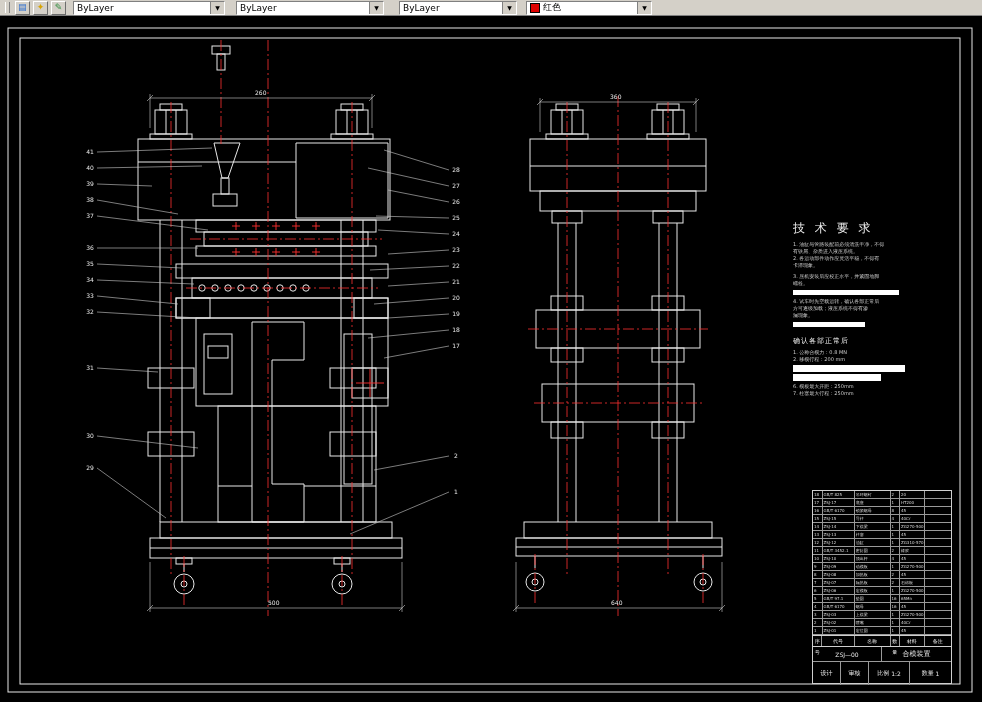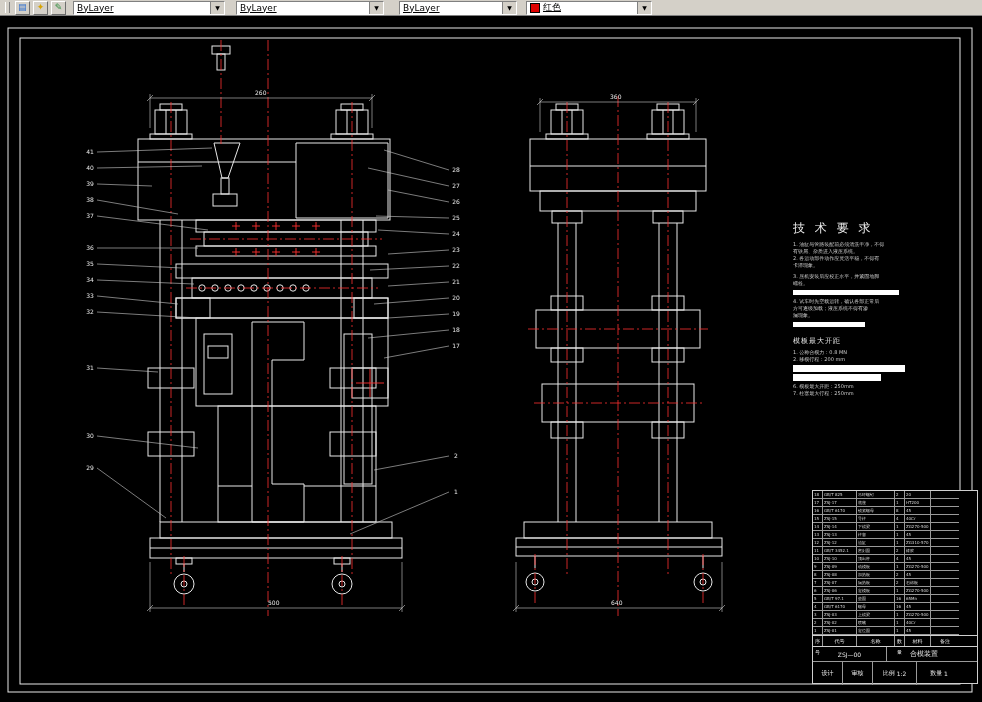--- a/index.html
+++ b/index.html
@@ -6,21 +6,21 @@
   .app{position:relative;width:982px;height:702px;background:#000;overflow:hidden;
        font-family:"DejaVu Sans","Liberation Sans",sans-serif;}
   
   .toolbar{position:absolute;left:0;top:0;width:982px;height:16px;background:#d4d0c8;
            border-bottom:1px solid #7f7f7f;display:flex;align-items:center;gap:3px;padding:0 3px;box-sizing:border-box;}
   .grip{width:3px;height:11px;border-left:1px solid #fff;border-right:1px solid #808080;margin:0 2px;}
   .tb-btn{width:15px;height:14px;background:#d4d0c8;border:1px solid;border-color:#fff #6d6d6d #6d6d6d #fff;
           display:flex;align-items:center;justify-content:center;font-size:9px;line-height:1;padding:0;cursor:pointer;}
   .combo{height:14px;background:#fff;border:1px solid;border-color:#808080 #fff #fff #808080;
          display:flex;align-items:center;font-size:9px;color:#000;box-sizing:border-box;}
-  .combo .ctext{flex:1;padding-left:3px;white-space:nowrap;overflow:hidden;text-decoration:underline;}
+  .combo .ctext{flex:1;padding-left:3px;white-space:nowrap;overflow:hidden;}
   .combo .carrow{width:13px;align-self:stretch;background:#d4d0c8;border-left:1px solid #808080;
                  display:flex;align-items:center;justify-content:center;font-size:6px;color:#000;}
   .swatch{width:8px;height:8px;margin-left:3px;border:1px solid #000;}
   .c1{width:152px;margin-left:4px;} .c2{width:148px;margin-left:8px;} .c3{width:118px;margin-left:12px;} .c4{width:126px;margin-left:6px;}
   
   .canvas{position:absolute;left:0;top:16px;width:982px;height:686px;background:#000;}
   svg{display:block;}
   svg .w{stroke:#e8e8e8;fill:none;stroke-width:1;}
   svg .thin{stroke:#cfcfcf;stroke-width:.6;fill:none;}
   svg .red{stroke:#ff3030;stroke-width:.8;fill:none;stroke-dasharray:11 3 2 3;}
@@ -29,21 +29,21 @@
   
   .overlay{position:absolute;color:#dcdcdc;}
   .tr-title{font-size:12px;letter-spacing:3px;color:#efefef;margin-bottom:4px;}
   .note-line{font-size:5px;line-height:7px;white-space:nowrap;color:#c9c9c9;}
   .hl-bar{background:#fff;height:5px;width:106px;margin:3px 0;}
   .hl-bar.short{width:72px;}
   .p-title{font-size:7px;letter-spacing:1px;color:#efefef;margin-bottom:3px;}
   .hl-bar2{background:#fff;height:7px;width:112px;margin:2px 0;}
   .hl-bar2.short{width:88px;}
   
-  .bom{position:absolute;left:812px;top:490px;width:166px;height:194px;border:1px solid #cfcfcf;box-sizing:border-box;background:#000;}
+  .bom{position:absolute;left:812px;top:490px;width:140px;height:194px;border:1px solid #cfcfcf;box-sizing:border-box;background:#000;}
   .bom-rows{height:144px;}
   .bom-row{display:flex;height:8px;box-sizing:border-box;}
   .bom-row .c{border-right:.5px solid #9a9a9a;border-bottom:.5px solid #9a9a9a;font-size:4px;line-height:8px;
               color:#d8d8d8;overflow:hidden;white-space:nowrap;box-sizing:border-box;padding-left:1px;}
   .w-no{width:10px;} .w-code{width:34px;} .w-name{width:38px;} .w-qty{width:10px;} .w-mat{width:26px;} .w-note{width:28px;border-right:none !important;}
   .bom-head{display:flex;height:12px;border-top:1px solid #cfcfcf;border-bottom:1px solid #cfcfcf;box-sizing:border-box;}
   .bom-head .c{font-size:5px;line-height:11px;text-align:center;color:#efefef;border-right:.5px solid #9a9a9a;box-sizing:border-box;}
   .tb-row1{display:flex;height:14px;box-sizing:border-box;}
   .tb-row2{display:flex;height:24px;box-sizing:border-box;border-top:.5px solid #9a9a9a;}
   .tb-cell{border-right:.5px solid #9a9a9a;font-size:6px;color:#e8e8e8;display:flex;align-items:center;justify-content:center;
@@ -366,21 +366,21 @@
     <div class="hl-bar"></div>
     <div>
         <div class="note-line">4. 试车时先空载运转，确认各部正常后</div>
         <div class="note-line">    方可逐级加载；液压系统不得有渗</div>
         <div class="note-line">    漏现象。</div>
       </div>
     <div class="hl-bar short"></div>
   </div>
 
   <div class="overlay" style="left:793px;top:336px;width:126px;">
-    <div class="p-title">模板最大开距</div>
+    <div class="p-title">确认各部正常后</div>
     <div>
         <div class="note-line">1. 公称合模力：0.8 MN</div>
         <div class="note-line">2. 移模行程：200 mm</div>
       </div>
     <div class="hl-bar2"></div>
     <div class="hl-bar2 short"></div>
     <div>
         <div class="note-line">6. 模板最大开距：250mm</div>
         <div class="note-line">7. 柱塞最大行程：250mm</div>
       </div>

